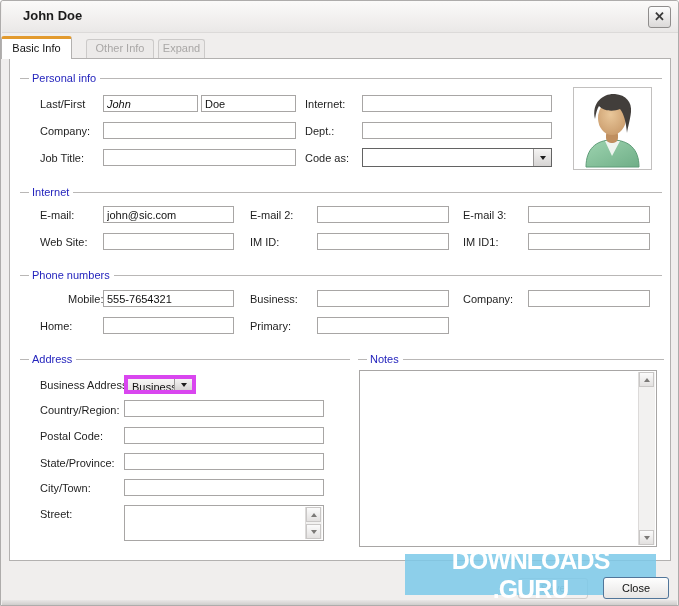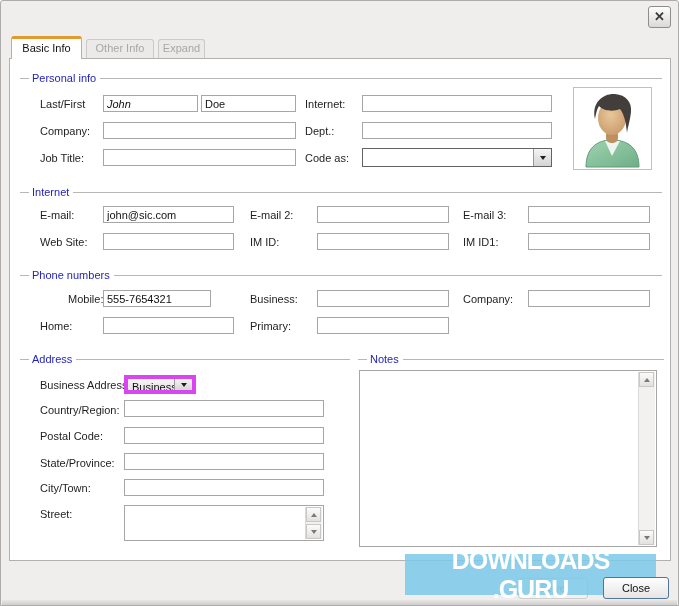--- a/index.html
+++ b/index.html
@@ -3,21 +3,21 @@
 <meta charset="utf-8">
 <style>
   html,body{margin:0;padding:0;}
   body{width:679px;height:606px;background:#ffffff;font-family:"Liberation Sans",sans-serif;}
   .window{position:relative;width:679px;height:606px;background:#f0eeed;border:1px solid #aeacab;box-sizing:border-box;overflow:hidden;border-radius:3px 3px 0 0;}
   .titlebar{position:absolute;left:1px;top:0;width:677px;height:31px;background:linear-gradient(#fbfaf9,#eae8e7);border-bottom:1px solid #dcdad9;}
   .title{position:absolute;left:21px;top:7px;font-size:13px;font-weight:bold;color:#1b1b1b;}
   .close-btn{position:absolute;left:647px;top:5px;width:23px;height:22px;border:1px solid #8f8d8c;border-radius:3px;background:linear-gradient(#fdfdfd,#dbd9d8);box-sizing:border-box;text-align:center;cursor:pointer;z-index:6;}
   .close-btn span{font-size:13px;line-height:19px;color:#3a3a3a;font-weight:bold;}
   .tab{position:absolute;box-sizing:border-box;font-size:11px;text-align:center;cursor:default;}
-  .tab.active{left:10px;top:35px;width:71px;height:23px;background:#ffffff;border:1px solid #b3b1b0;border-bottom:none;border-top:3px solid #e29a2e;border-radius:3px 3px 0 0;line-height:18px;color:#111;z-index:3;}
+  .tab.active{left:0;top:35px;width:71px;height:23px;background:#ffffff;border:1px solid #b3b1b0;border-bottom:none;border-top:3px solid #e29a2e;border-radius:3px 3px 0 0;line-height:18px;color:#111;z-index:3;}
   .tab.disabled{top:38px;height:20px;background:#eceae9;border:1px solid #cccac9;border-bottom:none;border-radius:3px 3px 0 0;line-height:17px;color:#a9a7a6;z-index:1;}
   #tab-other{left:85px;width:68px;}
   #tab-expand{left:157px;width:47px;}
   .panel{position:absolute;left:8px;top:57px;width:662px;height:503px;background:#ffffff;border:1px solid #b3b1b0;box-sizing:border-box;z-index:2;}
   .ghdr{position:absolute;display:flex;align-items:center;font-size:11px;color:#2424bd;}
   .ghdr::before{content:"";width:9px;height:1px;background:#b9b7b6;margin-right:3px;}
   .ghdr::after{content:"";flex:1;height:1px;background:#b9b7b6;margin-left:4px;}
   .lbl{position:absolute;font-size:11px;color:#1e1e1e;white-space:nowrap;}
   .tin{position:absolute;height:17px;box-sizing:border-box;border:1px solid #a8a6a5;background:#fff;font-family:"Liberation Sans",sans-serif;font-size:11px;padding:0 3px;color:#111;}
   .combo{position:absolute;box-sizing:border-box;height:19px;display:flex;background:#fff;cursor:pointer;}
@@ -41,20 +41,23 @@
   .watermark{position:absolute;left:404px;top:553px;width:251px;height:41px;background:rgba(123,201,233,0.85);display:flex;align-items:center;justify-content:center;z-index:20;flex-direction:column;}
   .wm-text{font-size:25px;font-weight:bold;color:#ffffff;letter-spacing:-1px;white-space:nowrap;}
   .wm-icon{margin:0 1px;display:block;}
   .bottom-edge{position:absolute;left:1px;right:1px;bottom:0;height:5px;background:linear-gradient(#e9e7e6,#cfcdcc);z-index:40;}
 </style>
 </head>
 <body>
 
 <div class="window">
 
+  <div class="titlebar">
+    <span class="title">John Doe</span>
+  </div>
   <div class="close-btn">
     <span>✕</span>
   </div>
 
   <div class="tab active" id="tab-basic">Basic Info</div>
   <div class="tab disabled" id="tab-other">Other Info</div>
   <div class="tab disabled" id="tab-expand">Expand Info</div>
 
   <div class="panel">
 
@@ -106,21 +109,21 @@
     <input class="tin" style="left: 518px; top: 147px; width: 122px;" value="">
     <span class="lbl" style="left:30px;top:177px;">Web Site:</span>
     <input class="tin" style="left: 93px; top: 174px; width: 131px;" value="">
     <span class="lbl" style="left:240px;top:177px;">IM ID:</span>
     <input class="tin" style="left: 307px; top: 174px; width: 132px;" value="">
     <span class="lbl" style="left:453px;top:177px;">IM ID1:</span>
     <input class="tin" style="left: 518px; top: 174px; width: 122px;" value="">
 
     <div class="ghdr" style="left:10px;top:210px;width:642px;">Phone numbers</div>
     <span class="lbl" style="left:30px;top:234px;padding-left:28px;">Mobile:</span>
-    <input class="tin" style="left: 93px; top: 231px; width: 108px;" value="555-7654321">
+    <input class="tin" style="left: 93px; top: 231px; width: 131px;" value="555-7654321">
     <span class="lbl" style="left:240px;top:234px;">Business:</span>
     <input class="tin" style="left: 307px; top: 231px; width: 132px;" value="">
     <span class="lbl" style="left:453px;top:234px;">Company:</span>
     <input class="tin" style="left: 518px; top: 231px; width: 122px;" value="">
     <span class="lbl" style="left:30px;top:261px;">Home:</span>
     <input class="tin" style="left: 93px; top: 258px; width: 131px;" value="">
     <span class="lbl" style="left:240px;top:261px;">Primary:</span>
     <input class="tin" style="left: 307px; top: 258px; width: 132px;" value="">
 
     <div class="ghdr" style="left:10px;top:294px;width:330px;">Address</div>

